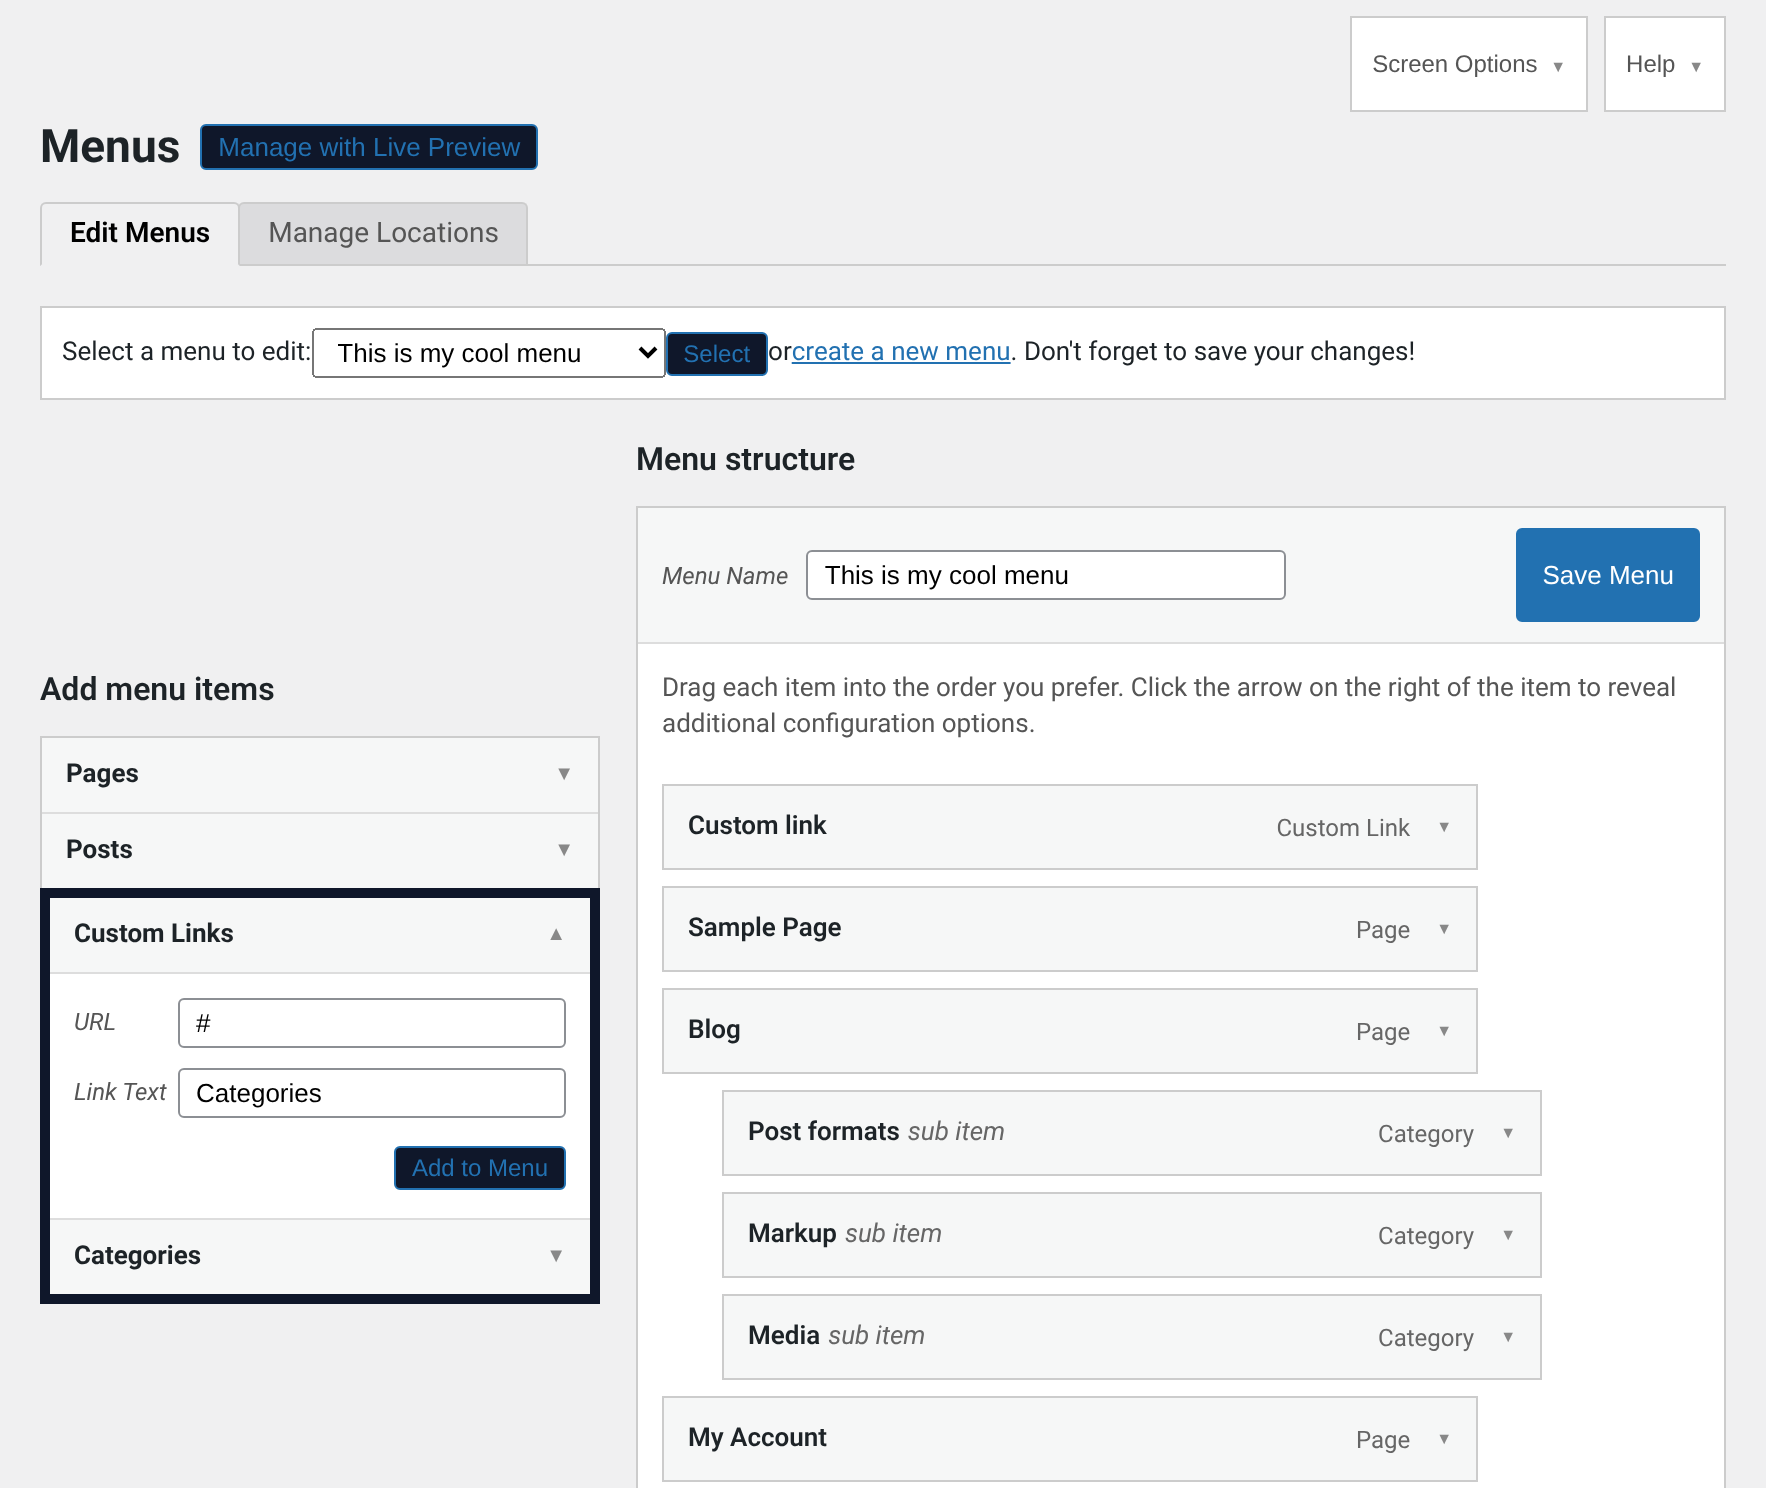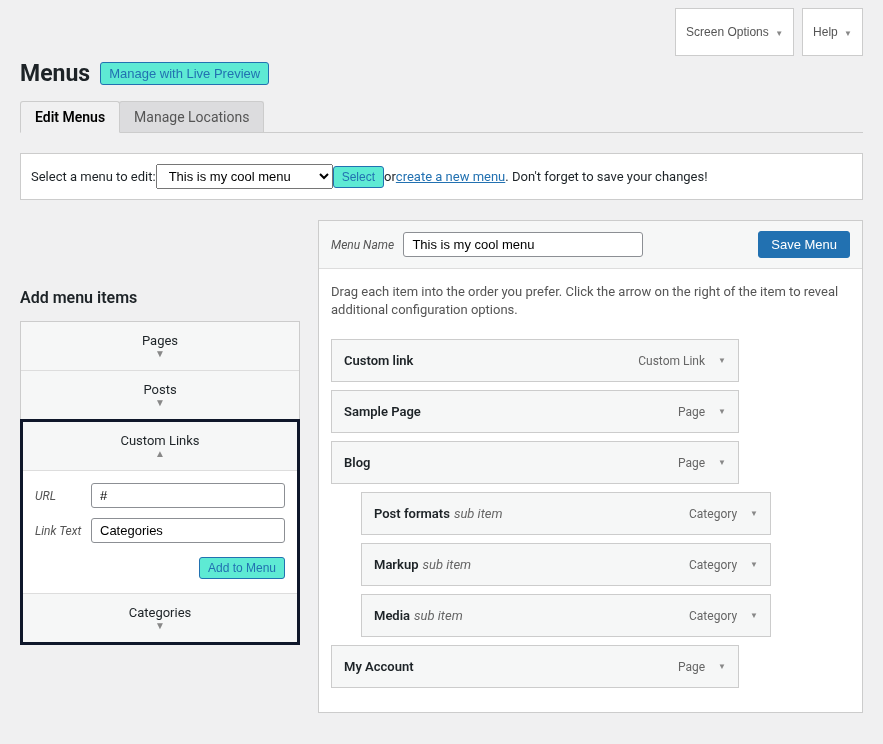--- a/index.html
+++ b/index.html
@@ -31,33 +31,33 @@
       gap: 10px;
       margin: 4px 0 14px;
     }
     .page-title {
       font-size: 23px;
       font-weight: 700;
       color: #1d2327;
     }
     .btn-outline {
       border: 1px solid #2271b1;
-      background: #5eead4;
+      background: #0f172a;
       color: #2271b1;
       padding: 3px 8px;
       font-size: 13px;
       cursor: pointer;
       border-radius: 3px;
     }
     .btn-outline.small { padding: 3px 8px; font-size: 12px; }
     .btn-primary {
       background: #2271b1;
       border: 1px solid #2271b1;
       color: #fff;
-      padding: 5px 12px;
+      padding: 15px 12px;
       font-size: 13px;
       border-radius: 3px;
       cursor: pointer;
     }
     .tabs {
       border-bottom: 1px solid #ccc;
       display: flex;
       gap: 0;
     }
     .tab {
@@ -103,28 +103,27 @@
       border: 1px solid #ccc;
     }
     .accordion-header {
       display: flex;
       justify-content: space-between;
       align-items: center;
       padding: 11px 12px;
       border-bottom: 1px solid #ddd;
       background: #f6f7f7;
       cursor: pointer;
-      font-weight: 400;
-      font-size: 13px;
-      flex-direction: column;
+      font-weight: 700;
+      font-size: 13px;
     }
     .accordion-header:last-child { border-bottom: none; }
     .chev { font-size: 10px; color: #888; }
     .highlight-box {
-      border: 3px solid #0f172a;
+      border: 5px solid #0f172a;
       margin-top: -1px;
     }
     .highlight-box .accordion-header { border-top: 1px solid #ddd; }
     .custom-links-body {
       background: #fff;
       padding: 12px 12px 2px;
     }
     .field-row {
       display: flex;
       align-items: center;
@@ -259,20 +258,21 @@
         </div>
       </div>
       <div class="accordion-header" style="border-bottom:none;border-top:1px solid #ddd">
         <span>Categories</span>
         <span class="chev">▼</span>
       </div>
     </div>
   </div>
 
   <div class="right-col">
+    <div class="col-title">Menu structure</div>
 
     <div class="menu-structure">
       <div class="menu-name-bar">
         <div>
           <label>Menu Name</label>
           <input type="text" value="This is my cool menu" style="">
         </div>
         <button class="btn-primary">Save Menu</button>
       </div>
       <div class="instructions">Drag each item into the order you prefer. Click the arrow on the right of the item to reveal additional configuration options.</div>

